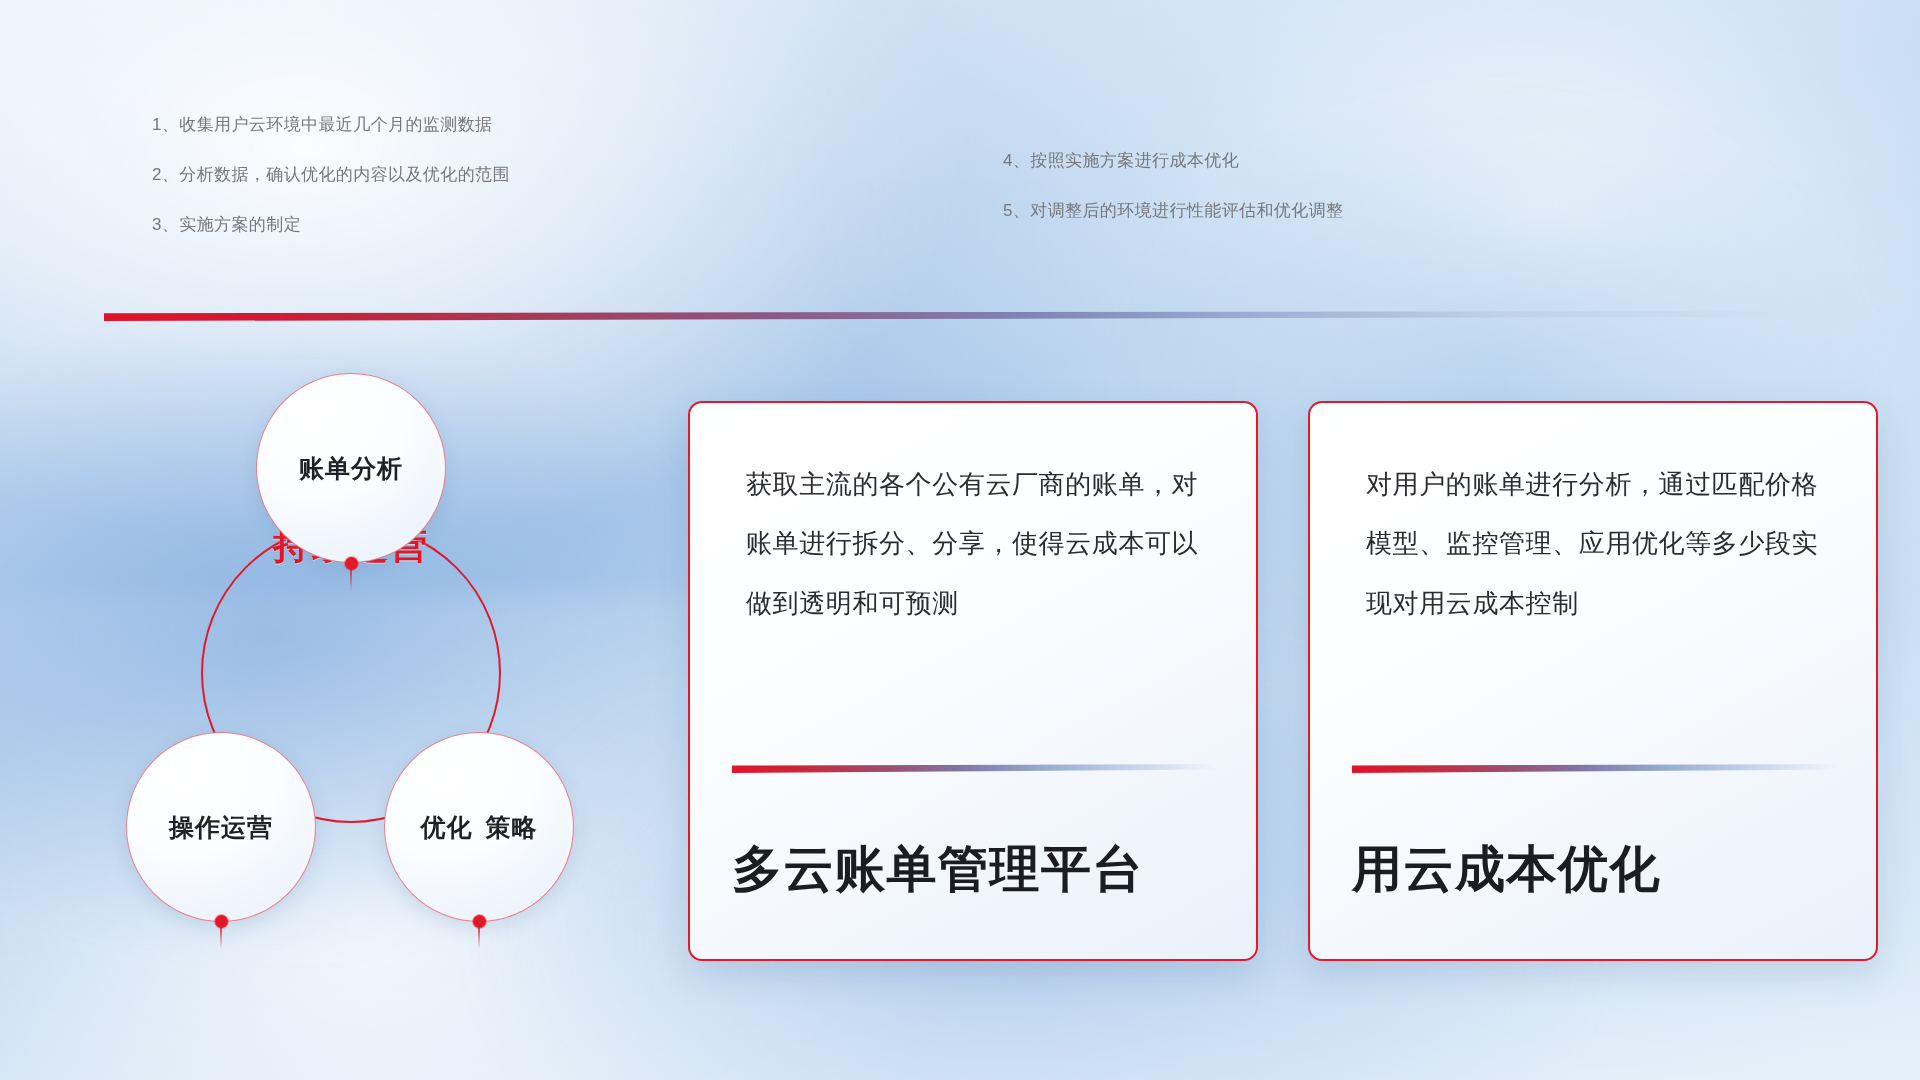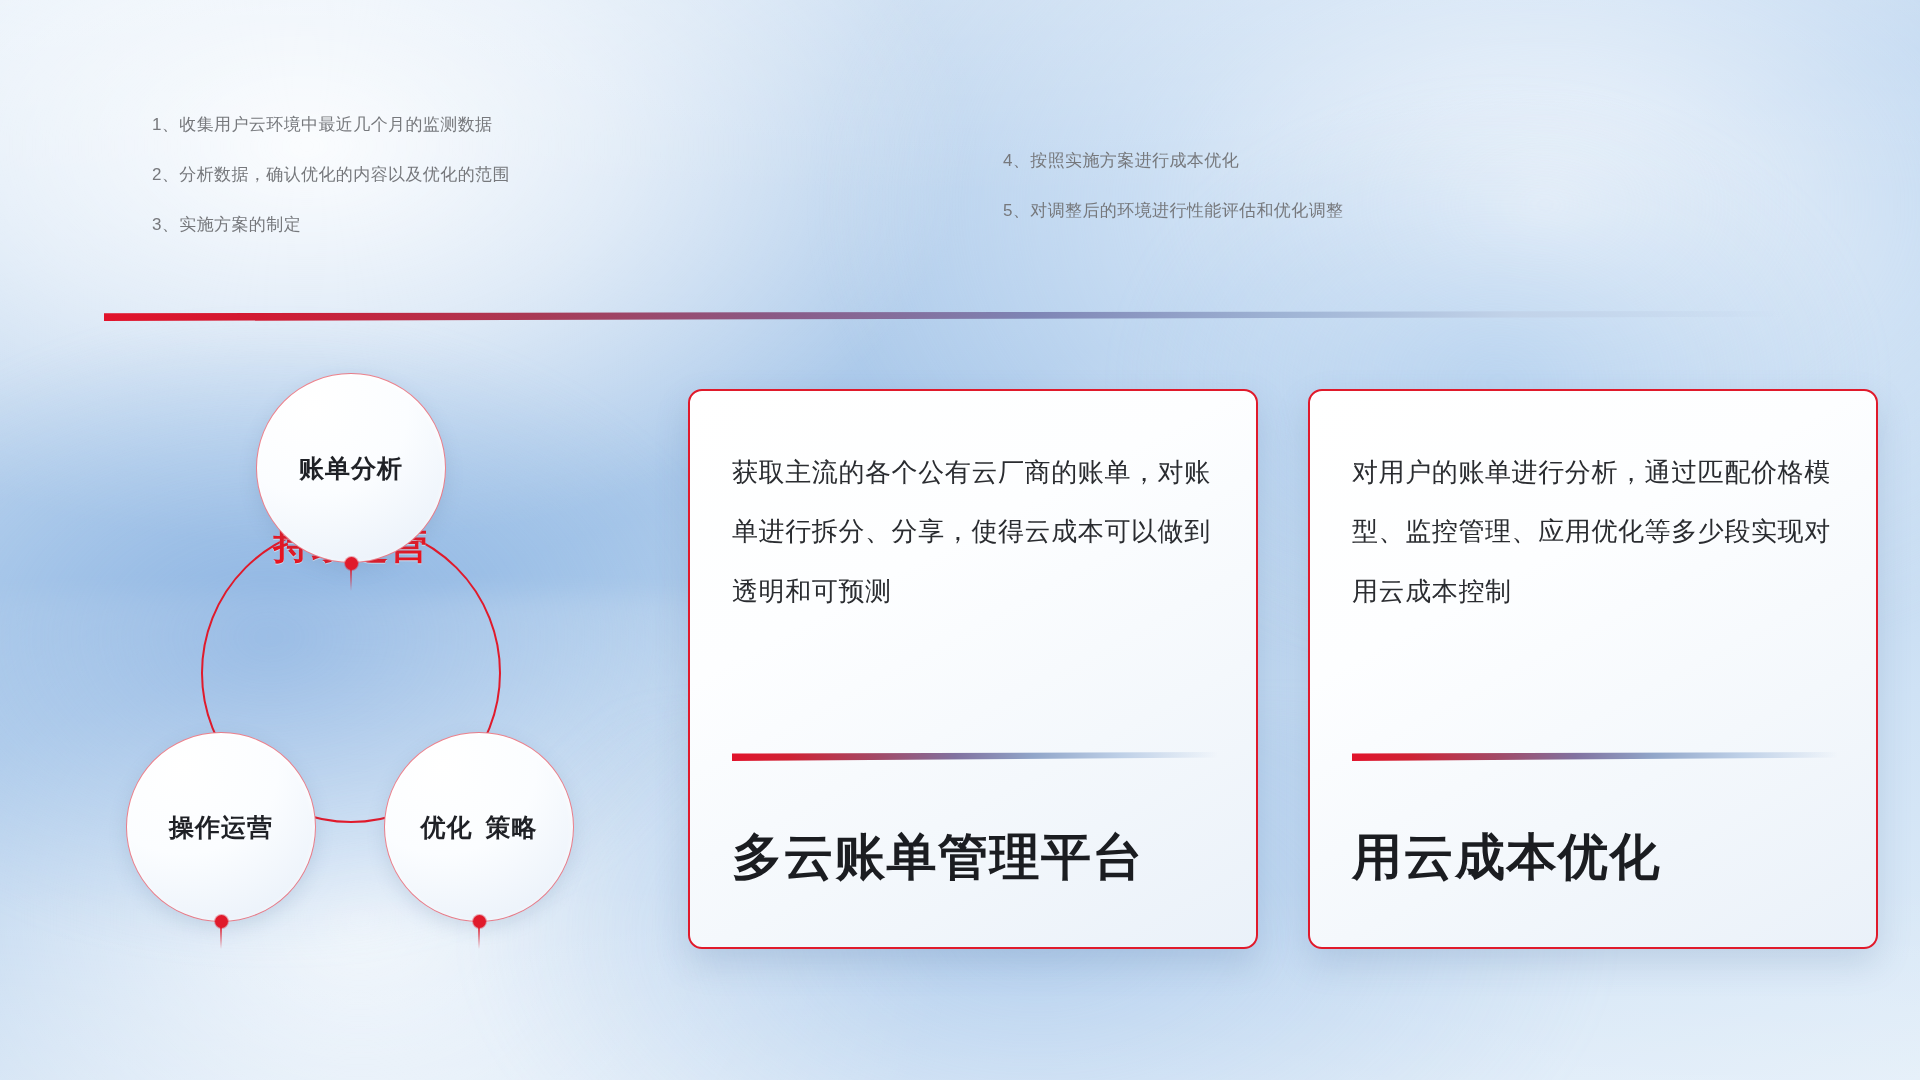--- a/index.html
+++ b/index.html
@@ -134,26 +134,26 @@
     font-weight:800;
     font-size:37px;
     line-height:1.22;
     letter-spacing:2px;
     text-shadow:0 1px 0 rgba(255,255,255,.5);
   }
 
   
   #cards{ position:absolute; left:688px; top:385px; width:1190px; height:560px; }
   .card{
-    position:absolute; top:4px; width:570px; height:560px;
+    position:absolute; top:16px; width:570px; height:560px;
     border:2px solid #e01a2b;
     border-radius:14px;
     background:linear-gradient(152deg,#ffffff 0%, #fdfeff 34%, #f4f8fc 66%, #eaf1f9 100%);
     box-shadow:0 14px 34px rgba(80,115,160,.20);
-    padding:52px 42px 0 42px;
+    padding:52px 42px 0 56px;
     overflow:hidden;
   }
   #card-1{ left:0; }
   #card-2{ left:620px; }
 
   .card-body{
     color:#2a2c30;
     font-size:26px;
     line-height:2.28;
     letter-spacing:.6px;

